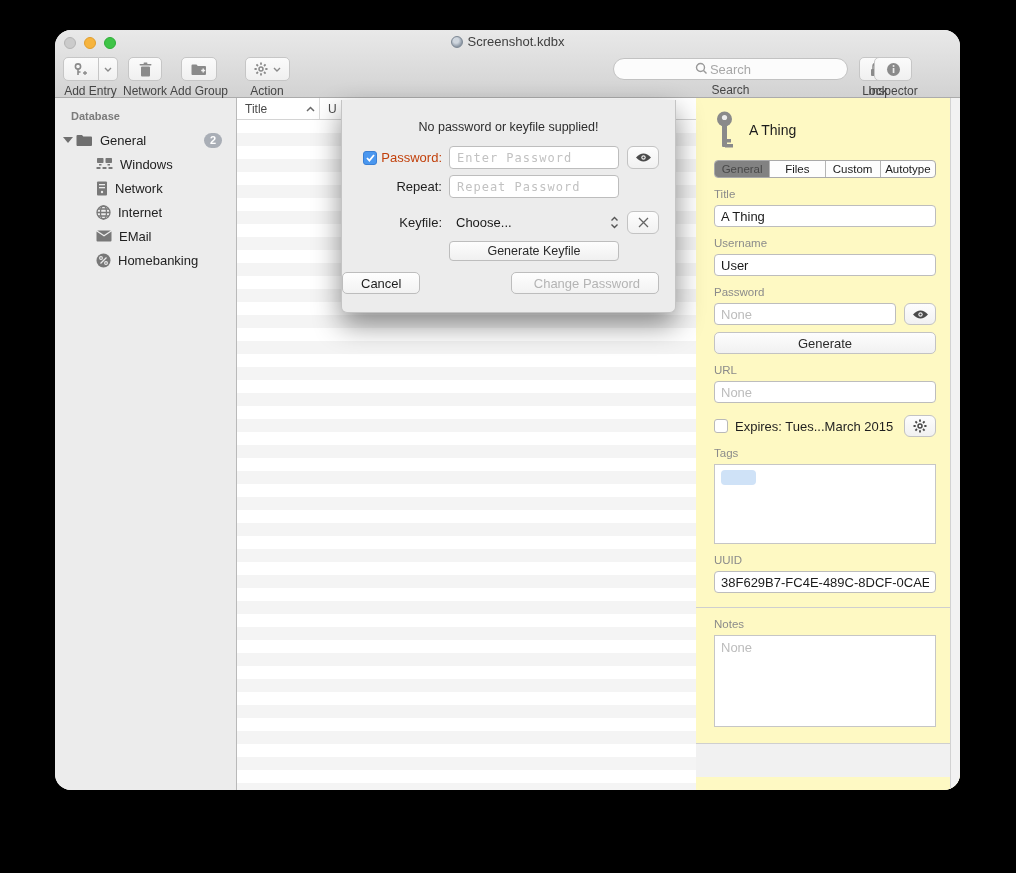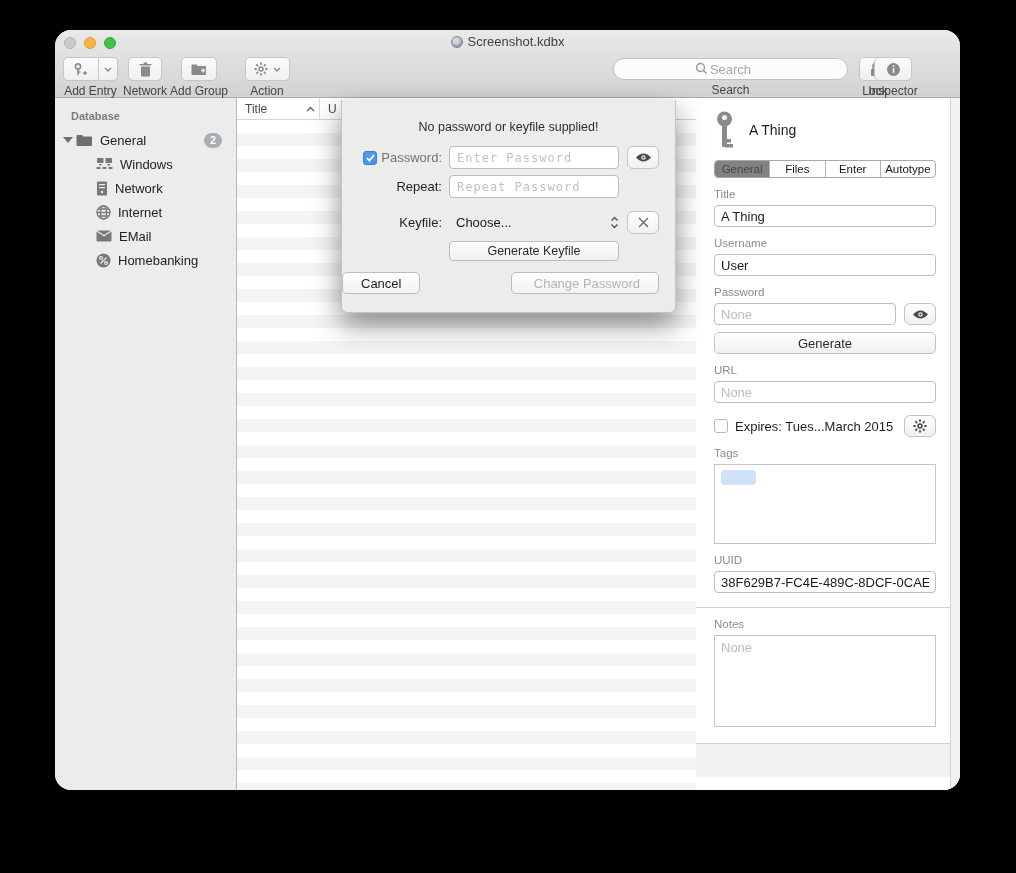--- a/index.html
+++ b/index.html
@@ -53,21 +53,21 @@
   .entrylist { flex:1; background:#fff; position:relative; }
   .el-header { height:22px; background:#fff; border-bottom:1px solid #d4d4d4; display:flex; align-items:center;
     font-size:12px; color:#4a4a4a; }
   .el-col1 { width:83px; padding-left:8px; display:flex; align-items:center; border-right:1px solid #dcdcdc; height:100%; }
   .el-col1 .sort { margin-left:auto; margin-right:4px; color:#6a6a6a; }
   .el-col2 { padding-left:8px; }
   .el-rows { position:absolute; top:22px; bottom:0; left:0; right:0;
     background:repeating-linear-gradient(to bottom, #fff 0 13px, #f4f4f4 13px 26px); }
 
   
-  .inspector { width:264px; flex:none; background:#ffffff; position:relative; display:flex; }
+  .inspector { width:264px; flex:none; background:#fef9c3; position:relative; display:flex; }
   .insp-scroll { flex:1; padding:10px 14px 0 18px; overflow:hidden; }
   .insp-sb { width:10px; background:#f2f2f2; border-left:1px solid #d2d2d2; flex:none; }
   .entry-head { display:flex; align-items:center; height:44px; color:#8a8a8a; }
   .entry-head .name { font-size:14px; color:#1c1c1c; margin-left:14px; }
   .tabs { display:flex; margin-top:8px; height:18px; border:1px solid #a9a9a9; border-radius:4px; overflow:hidden; background:#fdfdfd; }
   .tab { flex:1; font-size:11.5px; display:flex; align-items:center; justify-content:center; color:#1a1a1a;
     border-left:1px solid #b5b5b5; }
   .tab:first-child { border-left:none; }
   .tab.sel { background:#828282; color:#484848; }
   .flabel { font-size:11.5px; color:#8b8b8b; margin:10px 0 5px; }
@@ -91,21 +91,21 @@
   .notesbox::placeholder { color:#bcbcbc; }
   .insp-foot { border-top:1px solid #cfcfcf; margin:12px -14px 0 -18px; height:34px; background:#f1f1f1; }
 
   
   .sheet { position:absolute; left:286px; top:70px; width:335px; height:213px; background:#ececec;
     border:1px solid #c4c4c4; border-top:none; border-radius:0 0 6px 6px;
     box-shadow:0 12px 28px rgba(0,0,0,.45); z-index:10; }
   .sheet-msg { text-align:center; font-size:12.5px; color:#2d2d2d; margin-top:20px; }
   .drow { display:flex; align-items:center; margin-top:8px; }
   .dlabel { width:100px; text-align:right; font-size:13px; color:#1f1f1f; flex:none; }
-  .dlabel-cb { width:100px; display:flex; align-items:center; justify-content:flex-end; flex:none; font-size:13px; color:#737373; }
+  .dlabel-cb { width:100px; display:flex; align-items:center; justify-content:flex-end; flex:none; font-size:13px; color:#c2410c; }
   .cb-on { width:14px; height:14px; border-radius:3px; background:#4a97ef; border:1px solid #3a7fd4;
     color:#fff; display:flex; align-items:center; justify-content:center; margin-right:4px; flex:none; }
   .dfield { width:170px; height:23px; margin-left:7px; background:#fff; border:1px solid #bdbdbd; border-radius:4px;
     font-family:"DejaVu Sans Mono",monospace; font-size:12px; letter-spacing:1px; color:#1a1a1a; padding:0 7px; outline:none; }
   .dfield::placeholder { color:#c2c2c2; }
   .sheet .sqbtn { margin-left:8px; height:23px; border-radius:6px; color:#444; }
   .choose { margin-left:14px; font-size:13px; color:#1a1a1a; display:flex; align-items:center; width:163px; }
   .choose .stepper { margin-left:auto; color:#555; }
   .genkey { margin:7px 0 0 107px; width:170px; height:20px; background:linear-gradient(#fdfdfd,#f0f0f0);
     border:1px solid #bdbdbd; border-radius:4px; font-size:12.5px; color:#2b2b2b;
@@ -339,21 +339,21 @@
                 <rect x="11" y="28" width="6" height="3.5"></rect>
                 <rect x="11" y="33" width="8" height="3.5"></rect>
             </svg>
           </span>
           <span class="name">A Thing</span>
         </div>
 
         <div class="tabs">
           <div class="tab sel">General</div>
           <div class="tab">Files</div>
-          <div class="tab">Enter</div>
+          <div class="tab">Custom</div>
           <div class="tab">Autotype</div>
         </div>
 
         <div class="flabel">Title</div>
         <input class="field" value="A Thing" style="">
 
         <div class="flabel">Username</div>
         <input class="field" value="User" style="">
 
         <div class="flabel">Password</div>

